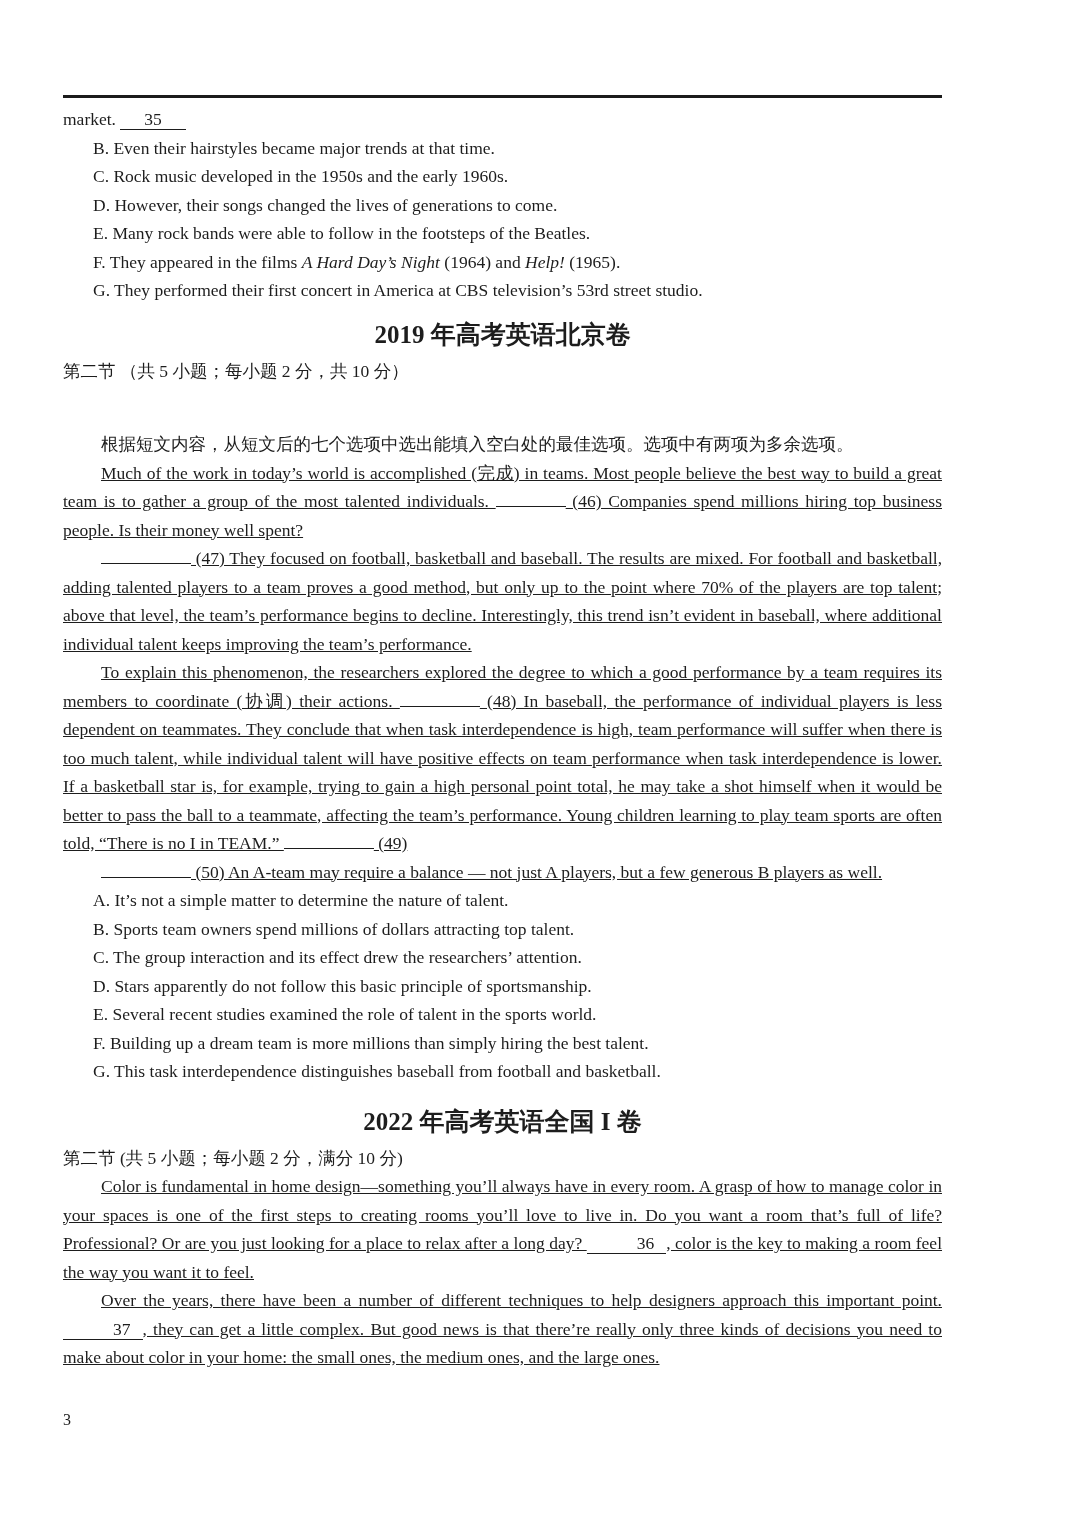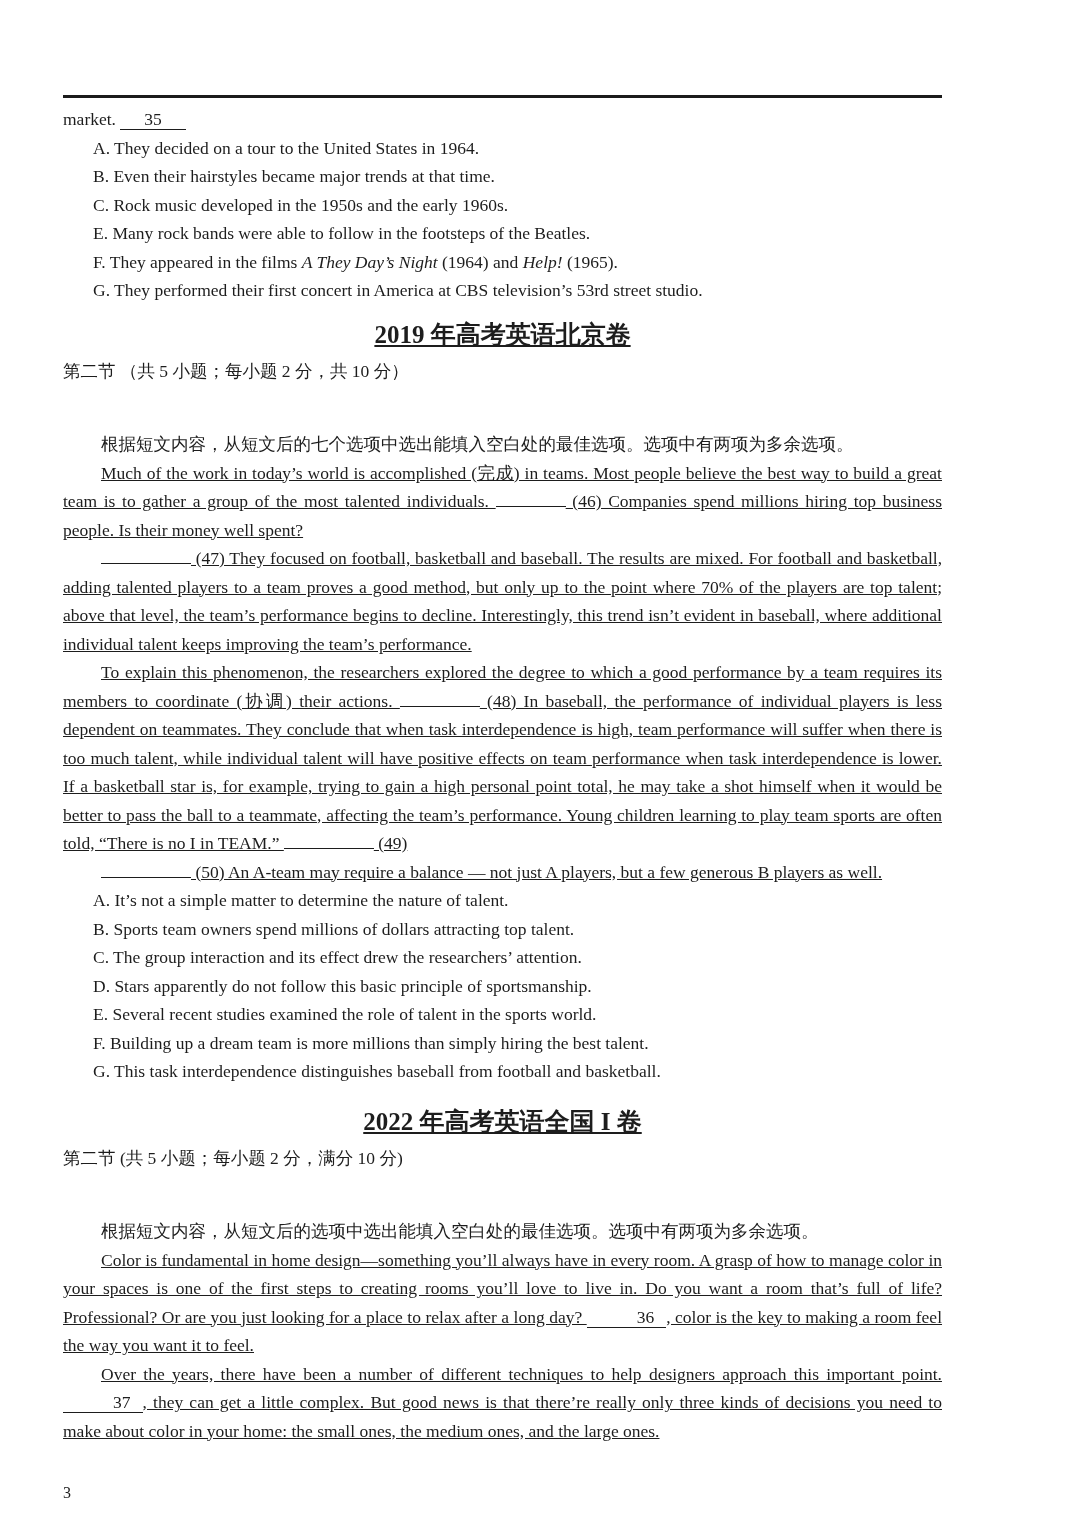--- a/index.html
+++ b/index.html
@@ -27,21 +27,20 @@
   .option { padding-left: 30px; text-align: left; }
   .body-par { text-indent: 38px; text-align: justify; text-decoration: underline; }
   .cn-line { text-align: left; }
   .instruction { text-indent: 38px; margin-top: 45px; }
   .paper-title {
     font-size: 25px;
     line-height: 36px;
     font-weight: 700;
     text-align: center;
     margin: 12px 0 4px 0;
-    text-decoration: underline;
   }
   .paper-title.second { margin-top: 18px; }
   .blank-num {
     display: inline-block;
     border-bottom: 1.6px solid #1d1d1d;
     line-height: 20px;
   }
   .blank-line {
     display: inline-block;
     border-bottom: 1.6px solid #1d1d1d;
@@ -53,25 +52,25 @@
 </head>
 <body>
 
 <div class="page">
 
   <div class="top-rule"></div>
 
   <p class="lead-line">market. <span class="blank-num" style="padding: 0px 24px;">35</span></p>
 
   <section>
-    <p class="option">A. They decided on a tour to the United States in 1964.</p>
     <p class="option">B. Even their hairstyles became major trends at that time.</p>
     <p class="option">C. Rock music developed in the 1950s and the early 1960s.</p>
+    <p class="option">D. However, their songs changed the lives of generations to come.</p>
     <p class="option">E. Many rock bands were able to follow in the footsteps of the Beatles.</p>
-    <p class="option">F. They appeared in the films <em>A They Day’s Night</em> (1964) and <em>Help!</em> (1965).</p>
+    <p class="option">F. They appeared in the films <em>A Hard Day’s Night</em> (1964) and <em>Help!</em> (1965).</p>
     <p class="option">G. They performed their first concert in America at CBS television’s 53rd street studio.</p>
   </section>
 
   <h1 class="paper-title">2019 年高考英语北京卷</h1>
   <p class="cn-line">第二节 （共 5 小题；每小题 2 分，共 10 分）</p>
   <p class="cn-line instruction">根据短文内容，从短文后的七个选项中选出能填入空白处的最佳选项。选项中有两项为多余选项。</p>
 
   <section>
     <p class="body-par">Much of the work in today’s world is accomplished (完成) in teams. Most people believe the best way to build a great team is to gather a group of the most talented individuals. <span class="blank-line" style="width: 70px;"></span> (46) Companies spend millions hiring top business people. Is their money well spent?</p>
     <p class="body-par"><span class="blank-line" style="width: 90px;"></span> (47) They focused on football, basketball and baseball. The results are mixed. For football and basketball, adding talented players to a team proves a good method, but only up to the point where 70% of the players are top talent; above that level, the team’s performance begins to decline. Interestingly, this trend isn’t evident in baseball, where additional individual talent keeps improving the team’s performance.</p>
@@ -84,21 +83,20 @@
     <p class="option">B. Sports team owners spend millions of dollars attracting top talent.</p>
     <p class="option">C. The group interaction and its effect drew the researchers’ attention.</p>
     <p class="option">D. Stars apparently do not follow this basic principle of sportsmanship.</p>
     <p class="option">E. Several recent studies examined the role of talent in the sports world.</p>
     <p class="option">F. Building up a dream team is more millions than simply hiring the best talent.</p>
     <p class="option">G. This task interdependence distinguishes baseball from football and basketball.</p>
   </section>
 
   <h1 class="paper-title second">2022 年高考英语全国 I 卷</h1>
   <p class="cn-line">第二节 (共 5 小题；每小题 2 分，满分 10 分)</p>
-  <p class="cn-line instruction">根据短文内容，从短文后的选项中选出能填入空白处的最佳选项。选项中有两项为多余选项。</p>
 
   <section>
     <p class="body-par">Color is fundamental in home design—something you’ll always have in every room. A grasp of how to manage color in your spaces is one of the first steps to creating rooms you’ll love to live in. Do you want a room that’s full of life? Professional? Or are you just looking for a place to relax after a long day? <span class="blank-num" style="padding: 0px 12px;">36</span>, color is the key to making a room feel the way you want it to feel.</p>
     <p class="body-par">Over the years, there have been a number of different techniques to help designers approach this important point. <span class="blank-num" style="padding: 0px 12px;">37</span>, they can get a little complex. But good news is that there’re really only three kinds of decisions you need to make about color in your home: the small ones, the medium ones, and the large ones.</p>
   </section>
 
   <p class="page-number">3</p>
 
 </div>
 

